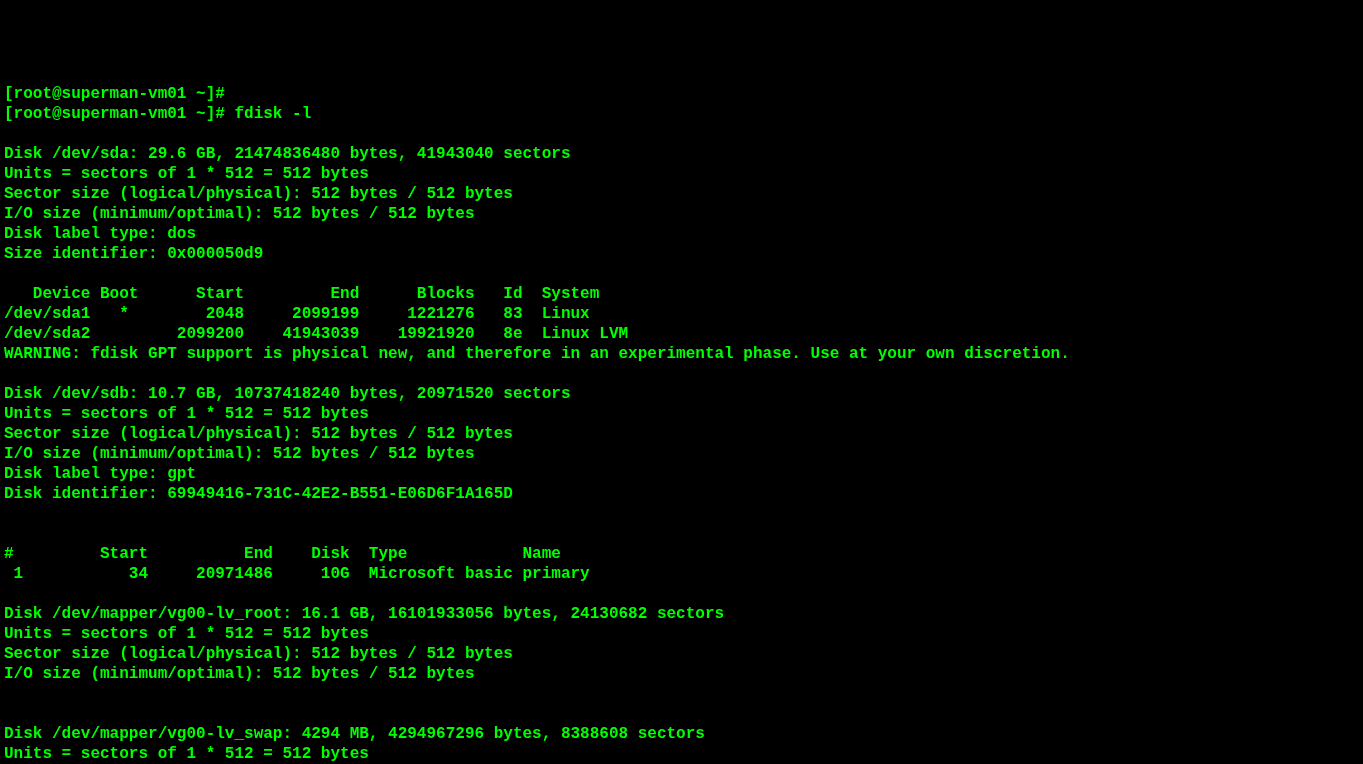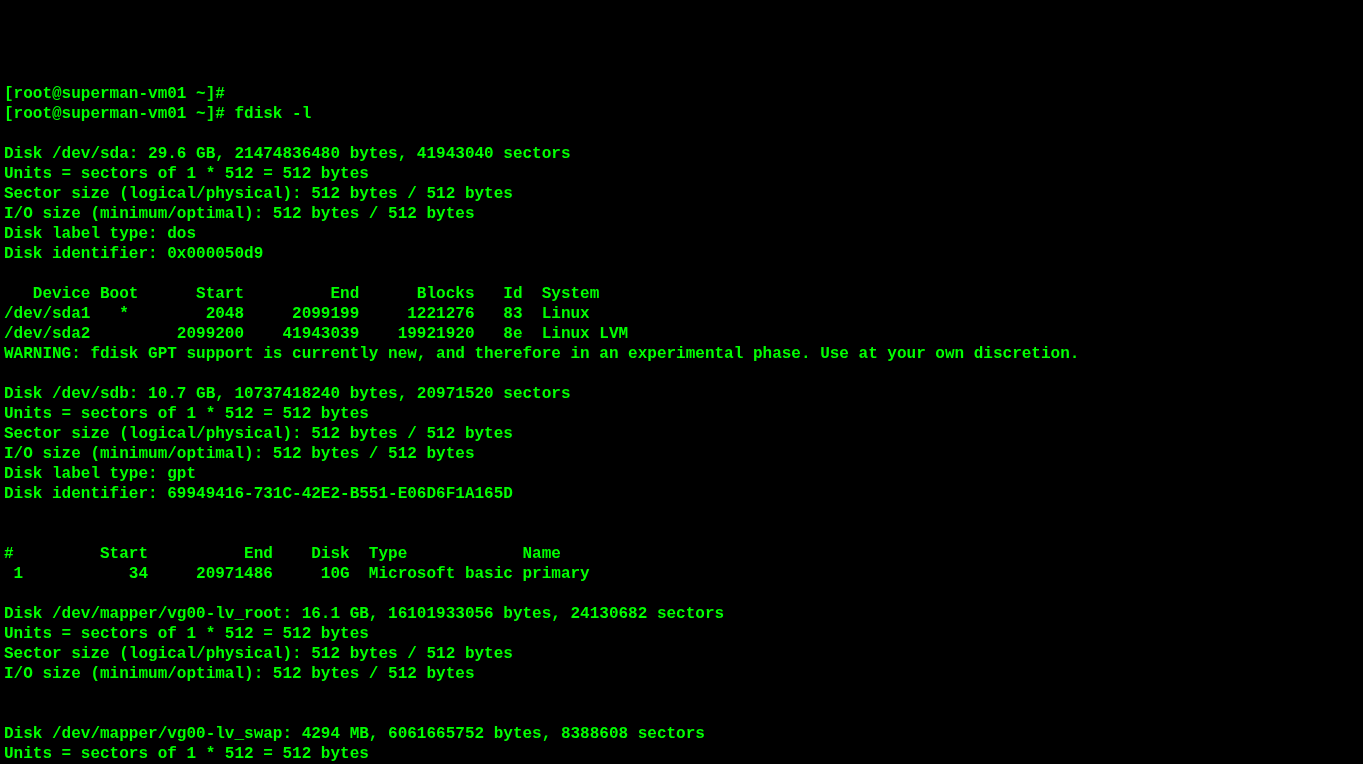--- a/index.html
+++ b/index.html
@@ -30,45 +30,45 @@
 
 
 <div class="terminal"><span><span>[root@superman-vm01 ~]#</span></span>
 <span><span>[root@superman-vm01 ~]#</span> <span>fdisk -l</span></span>
 
 <span>Disk /dev/sda: 29.6 GB, 21474836480 bytes, 41943040 sectors</span>
 <span>Units = sectors of 1 * 512 = 512 bytes</span>
 <span>Sector size (logical/physical): 512 bytes / 512 bytes</span>
 <span>I/O size (minimum/optimal): 512 bytes / 512 bytes</span>
 <span>Disk label type: dos</span>
-<span>Disk identifier: 0x000050d9</span>
+<span>Size identifier: 0x000050d9</span>
 
 <span>   Device Boot      Start         End      Blocks   Id  System</span>
 <span>/dev/sda1   *        2048     2099199     1221276   83  Linux</span>
 <span>/dev/sda2         2099200    41943039    19921920   8e  Linux LVM</span>
-<span>WARNING: fdisk GPT support is currently new, and therefore in an experimental phase. Use at your own discretion.</span>
+<span>WARNING: fdisk GPT support is physical new, and therefore in an experimental phase. Use at your own discretion.</span>
 
 <span>Disk /dev/sdb: 10.7 GB, 10737418240 bytes, 20971520 sectors</span>
 <span>Units = sectors of 1 * 512 = 512 bytes</span>
 <span>Sector size (logical/physical): 512 bytes / 512 bytes</span>
 <span>I/O size (minimum/optimal): 512 bytes / 512 bytes</span>
 <span>Disk label type: gpt</span>
 <span>Disk identifier: 69949416-731C-42E2-B551-E06D6F1A165D</span>
 
 
 <span>#         Start          End    Disk  Type            Name</span>
 <span> 1           34     20971486     10G  Microsoft basic primary</span>
 
 <span>Disk /dev/mapper/vg00-lv_root: 16.1 GB, 16101933056 bytes, 24130682 sectors</span>
 <span>Units = sectors of 1 * 512 = 512 bytes</span>
 <span>Sector size (logical/physical): 512 bytes / 512 bytes</span>
 <span>I/O size (minimum/optimal): 512 bytes / 512 bytes</span>
 
 
-<span>Disk /dev/mapper/vg00-lv_swap: 4294 MB, 6061665752 bytes, 8388608 sectors</span>
+<span>Disk /dev/mapper/vg00-lv_swap: 4294 MB, 4294967296 bytes, 8388608 sectors</span>
 <span>Units = sectors of 1 * 512 = 512 bytes</span>
 
 
 
 </div>
 
 
 
 
 </body></html>

